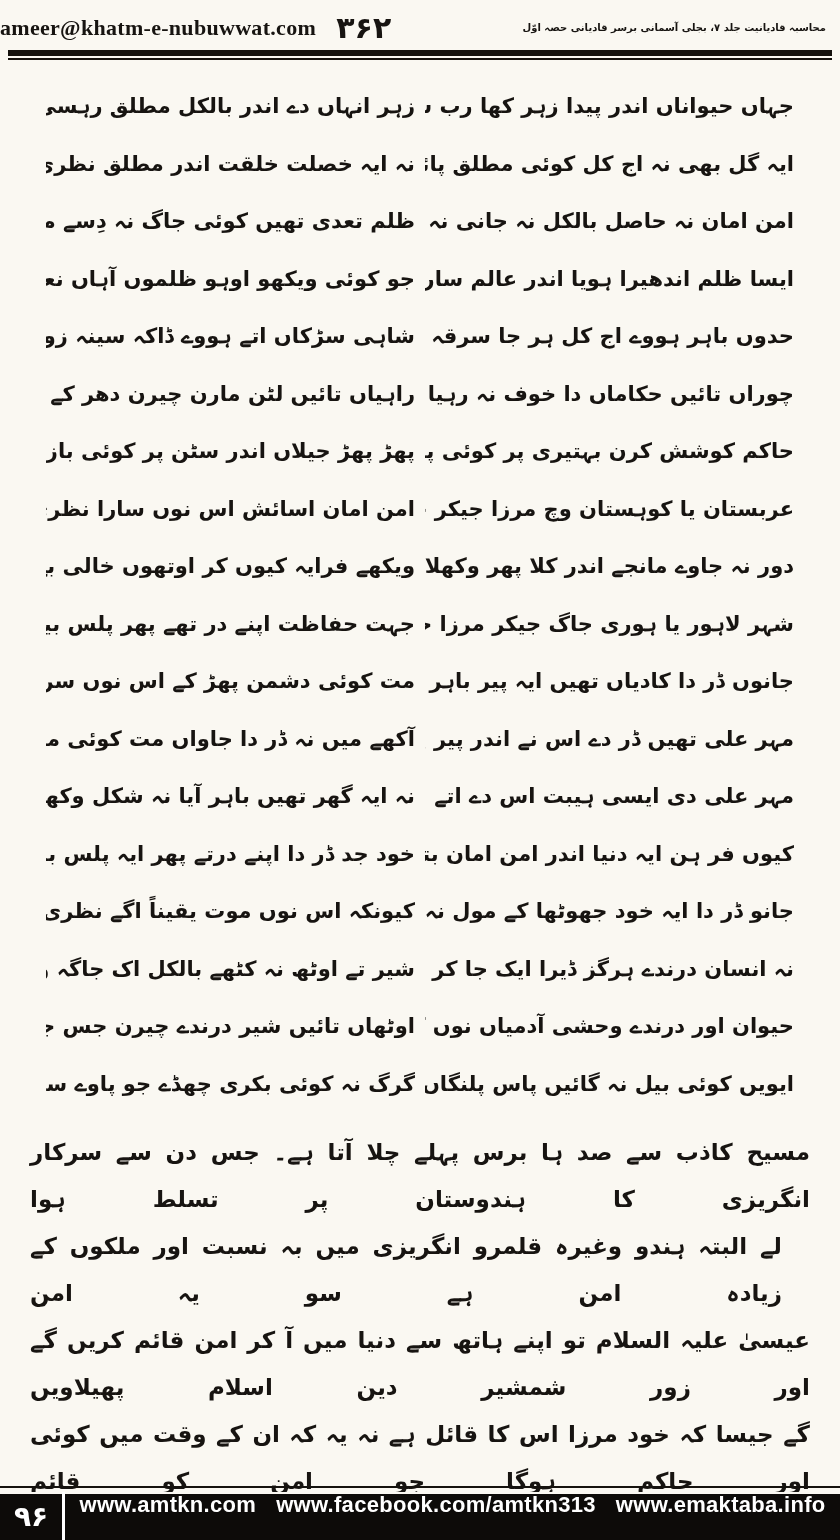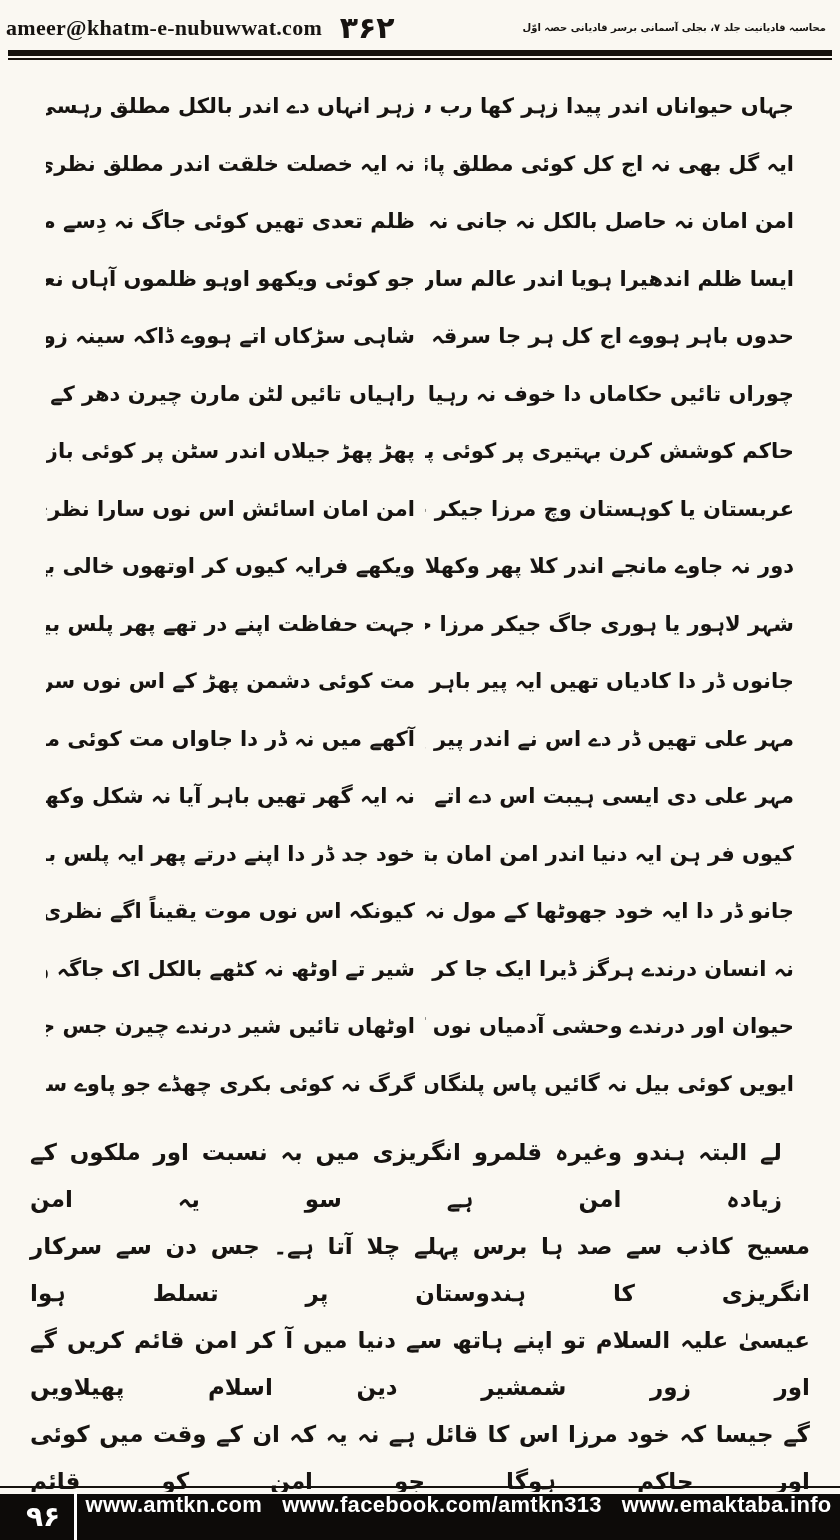--- a/index.html
+++ b/index.html
@@ -2,42 +2,42 @@
 <html lang="ur"><head>
 <meta charset="utf-8">
 <style>
   html,body{margin:0;padding:0;background:#6b6b6b;}
   .page{
     width:840px;height:1540px;margin:0 auto;position:relative;overflow:hidden;
     background:#faf8f2;color:#171411;
     font-family:"DejaVu Sans","Liberation Sans",sans-serif;
   }
   
-  .header{display:flex;align-items:center;padding:10px 14px 2px 6px;direction:ltr;}
+  .header{display:flex;align-items:center;padding:10px 14px 2px 0;direction:ltr;}
   .header-email{flex:1.3;text-align:left;font-family:"Liberation Serif",serif;
     font-weight:bold;font-size:22px;letter-spacing:.3px;}
   .header-page-number{flex:0 0 auto;padding:0 16px;font-size:30px;font-weight:bold;direction:rtl;}
   .header-title{flex:1.7;text-align:right;direction:rtl;font-weight:bold;font-size:10px;line-height:1.2;}
   .divider-thick{height:6px;background:#15120e;margin:3px 8px 0 8px;}
   .divider-thin{height:2px;background:#15120e;margin:2px 8px 0 8px;}
   
   .poem{direction:rtl;padding:18px 46px 0 46px;}
   .poem-row{display:flex;}
   .hemi{width:50%;font-size:21px;font-weight:bold;line-height:57.5px;
     white-space:nowrap;overflow:hidden;text-align:right;}
   .hemi.second{padding-right:10px;}
   
   .prose{direction:rtl;padding:16px 30px 0 30px;}
   .prose-line{font-size:23px;font-weight:bold;line-height:47px;
     text-align:justify;text-align-last:justify;}
   .prose-line.indent{padding-right:28px;}
   
   .footer-topline{position:absolute;left:0;right:0;bottom:52px;height:2px;background:#15120e;}
   .footer{position:absolute;left:0;right:0;bottom:0;height:48px;background:#0d0b09;
-    color:#fff;display:flex;align-items:stretch;direction:ltr;box-shadow:inset 0 2px 0 #faf8f2;padding-left:12px;}
+    color:#fff;display:flex;align-items:stretch;direction:ltr;box-shadow:inset 0 2px 0 #faf8f2;}
   .footer-num{width:62px;display:flex;align-items:center;justify-content:center;
     font-size:28px;font-weight:bold;border-right:3px solid #fff;direction:rtl;}
   .footer-links{flex:1;display:flex;align-items:flex-start;justify-content:center;gap:20px;
     font-family:"Liberation Sans",sans-serif;font-weight:bold;font-size:22px;letter-spacing:.3px;}
 </style>
 </head>
 <body>
 
 <div class="page">
 
@@ -119,22 +119,22 @@
         <span class="hemi first">حیوان اور درندے وحشی آدمیاں نوں کھاون</span>
         <span class="hemi second">اوٹھاں تائیں شیر درندے چیرن جس جا پاون</span>
       </div>
       <div class="poem-row">
         <span class="hemi first">ایویں کوئی بیل نہ گائیں پاس پلنگاں جاوے</span>
         <span class="hemi second">گرگ نہ کوئی بکری چھڈے جو پاوے سو کھاوے</span>
       </div>
     </div>
 
   <div class="prose">
+      <div class="prose-line">مسیح کاذب سے صد ہا برس پہلے چلا آتا ہے۔ جس دن سے سرکار انگریزی کا ہندوستان پر تسلط ہوا</div>
       <div class="prose-line indent">لے البتہ ہندو وغیرہ قلمرو انگریزی میں بہ نسبت اور ملکوں کے زیادہ امن ہے سو یہ امن</div>
-      <div class="prose-line">مسیح کاذب سے صد ہا برس پہلے چلا آتا ہے۔ جس دن سے سرکار انگریزی کا ہندوستان پر تسلط ہوا</div>
       <div class="prose-line">عیسیٰ علیہ السلام تو اپنے ہاتھ سے دنیا میں آ کر امن قائم کریں گے اور زور شمشیر دین اسلام پھیلاویں</div>
       <div class="prose-line">گے جیسا کہ خود مرزا اس کا قائل ہے نہ یہ کہ ان کے وقت میں کوئی اور حاکم ہوگا جو امن کو قائم</div>
     </div>
 
   <div class="footer-topline"></div>
   <div class="footer">
     <div class="footer-num">۹۶</div>
     <div class="footer-links">
       <span>www.amtkn.com</span>
       <span>www.facebook.com/amtkn313</span>

